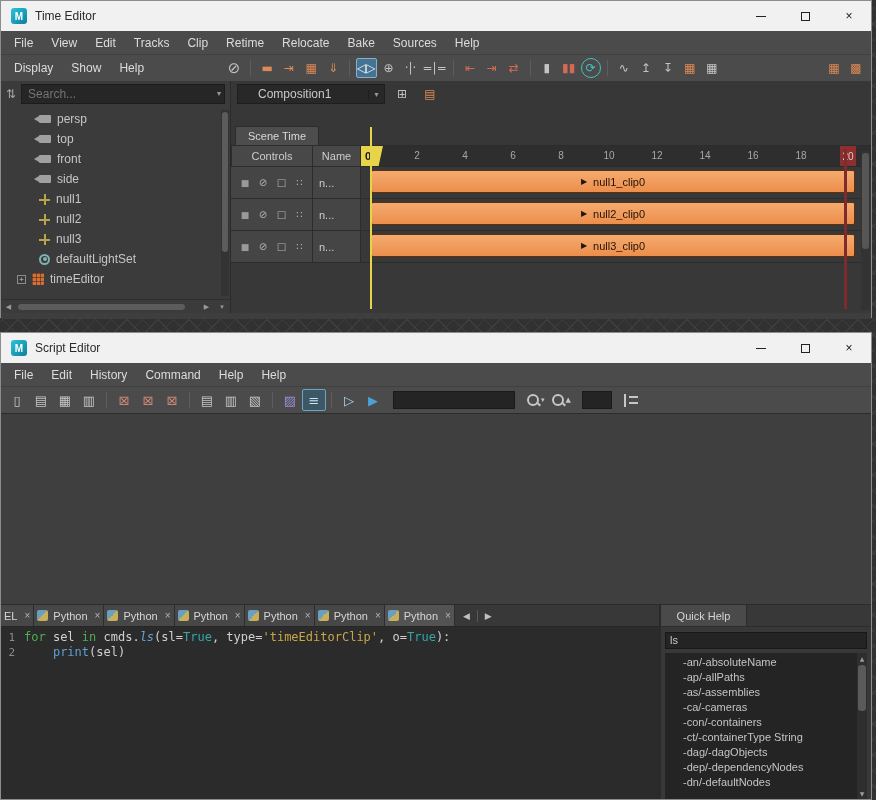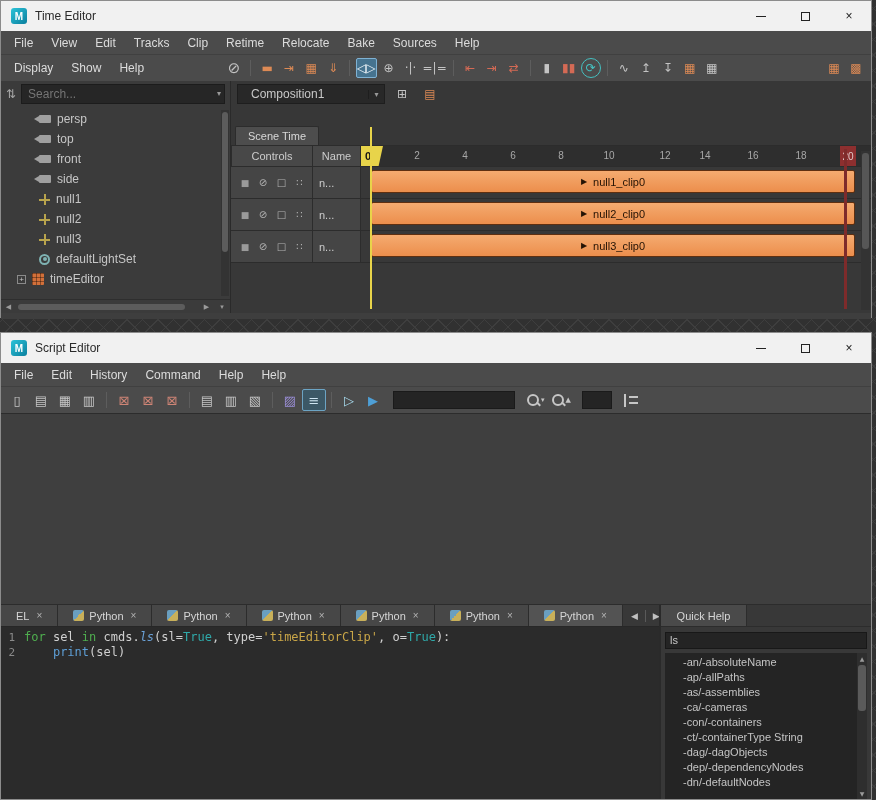--- a/index.html
+++ b/index.html
@@ -66,21 +66,21 @@
   .tree-vsb .thumb { position:absolute; top:2px; left:1px; width:6px; height:140px; background:#5c5c5c; border-radius:3px; }
   .hsb { height:14px; display:flex; align-items:center; background:#3b3b3b; border-top:1px solid #2e2e2e; }
   .hsb .arr { width:15px; text-align:center; color:#9a9a9a; font-size:7px; font-family:"DejaVu Sans", sans-serif; }
   .hsb .track { flex:1; height:8px; position:relative; }
   .hsb .thumb { position:absolute; left:2px; right:14px; top:1px; height:6px; background:#5c5c5c; border-radius:3px; }
   .hsb .corner { width:16px; text-align:center; color:#9a9a9a; font-size:7px; font-family:"DejaVu Sans", sans-serif; }
   
   .te-right { flex:1; display:flex; flex-direction:column; background:#373737; position:relative; }
   .comp-row { height:26px; display:flex; align-items:center; gap:6px; padding:2px 6px; }
   .comp-dd { width:148px; height:20px; background:#282828; border:1px solid #1e1e1e; display:flex; align-items:center; }
-  .comp-dd .lbl { flex:1; padding-left:13px; color:#c8c8c8; font-size:12px; }
+  .comp-dd .lbl { flex:1; padding-left:20px; color:#c8c8c8; font-size:12px; }
   .comp-dd .arrow { width:16px; color:#999; font-size:8px; text-align:center; border-left:1px solid #1e1e1e; }
   .tabrow { height:20px; display:flex; padding-left:4px; align-items:flex-end;margin-top:18px; }
   .scene-tab { width:84px; height:19px; background:#4d4d4d; color:#d8d8d8; font-size:11px;
     display:flex; align-items:center; justify-content:center; border:1px solid #2c2c2c; border-bottom:none;
     border-radius:2px 2px 0 0; }
   .grid-header { height:22px; display:flex; }
   .hc { background:#484848; border:1px solid #2c2c2c; display:flex; align-items:center; justify-content:center;
     color:#cccccc; font-size:11px; }
   .hc-controls { width:82px; } .hc-name { width:48px; border-left:none; }
   .hc-ruler { flex:1; background:#2e2e2e; border:1px solid #2c2c2c; border-left:none; position:relative; overflow:hidden; }
@@ -122,21 +122,21 @@
   .mag::after { content:""; position:absolute; left:10px; top:10px; width:5px; height:2px; background:#c6c6c6; transform:rotate(45deg); }
   .magwrap .tiny { font-size:7px; color:#c6c6c6; margin-left:1px; font-family:"DejaVu Sans", sans-serif; }
   .se-field2 { width:30px; height:18px; background:#242424; border:1px solid #1a1a1a; margin:0 8px; }
   .outl { width:15px; height:13px; border-left:2px solid #c6c6c6; position:relative; margin-left:4px; }
   .outl::before { content:""; position:absolute; top:2px; left:3px; width:9px; height:2px; background:#c6c6c6; }
   .outl::after { content:""; position:absolute; top:8px; left:3px; width:9px; height:2px; background:#c6c6c6; }
   .history { height:192px; background:#3f3f3f; border-top:1px solid #2c2c2c; border-bottom:1px solid #2c2c2c; }
   .se-bottom { display:flex; height:194px; }
   .se-leftcol { flex:1; display:flex; flex-direction:column; min-width:0; }
   .tabbar { height:22px; background:#383838; display:flex; align-items:stretch; border-bottom:1px solid #272727; overflow:hidden; }
-  .stab { display:flex; align-items:center; gap:5px; padding:0 15px; background:#474747; border-right:1px solid #2c2c2c;
+  .stab { display:flex; align-items:center; gap:5px; padding:0 3px; background:#474747; border-right:1px solid #2c2c2c;
     color:#d6d6d6; font-size:11px; white-space:nowrap; }
   .stab.active { background:#535353; }
   .stab .x { color:#b4b4b4; font-size:10px; margin-left:2px; }
   .pyico { width:11px; height:11px; border-radius:2px; background:linear-gradient(135deg,#6a9fc0 50%,#c8b05a 50%); flex:0 0 11px; }
   .tab-arrows { display:flex; align-items:center; gap:7px; padding:0 8px; color:#c0c0c0; font-size:9px;
     font-family:"DejaVu Sans", sans-serif; }
   .tab-arrows .sep { width:1px; height:12px; background:#5a5a5a; }
   .code { flex:1; background:#2b2b2b; padding-top:3px; font-family:"DejaVu Sans Mono", monospace; font-size:12px; overflow:hidden; }
   .cline { display:flex; white-space:pre; line-height:15px; }
   .gut { width:14px; text-align:right; color:#8a8a8a; margin-right:9px; font-size:11px; flex:0 0 14px; }
@@ -300,21 +300,21 @@
       <div class="grid-header">
         <div class="hc hc-controls">Controls</div>
         <div class="hc hc-name">Name</div>
         <div class="hc-ruler">
           <div class="curtag">0</div>
           <span class="tick" style="left:56px">2</span>
           <span class="tick" style="left:104px">4</span>
           <span class="tick" style="left:152px">6</span>
           <span class="tick" style="left:200px">8</span>
           <span class="tick" style="left:248px">10</span>
-          <span class="tick" style="left:304px">12</span>
+          <span class="tick" style="left:296px">12</span>
           <span class="tick" style="left:344px">14</span>
           <span class="tick" style="left:392px">16</span>
           <span class="tick" style="left:440px">18</span>
           <div class="endtag">20</div>
         </div>
       </div>
       <div class="tracks">
         <div class="trow">
           <div class="tc-controls">
             <span class="cb">■</span>

